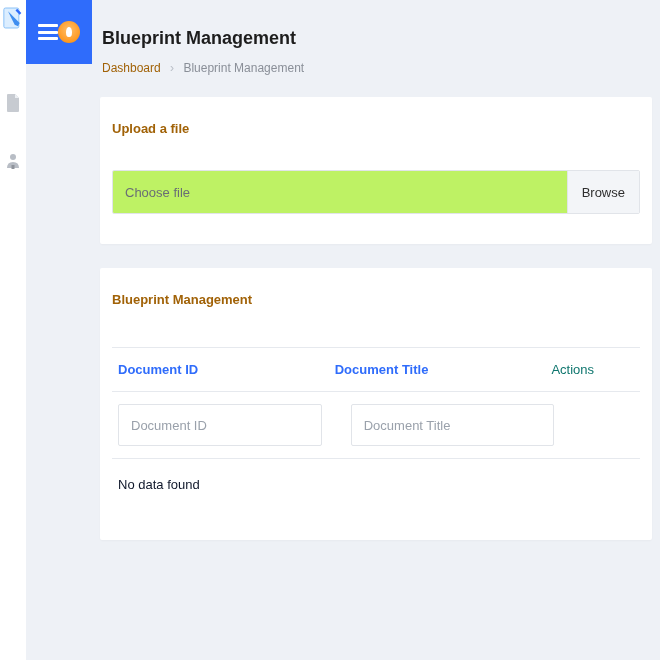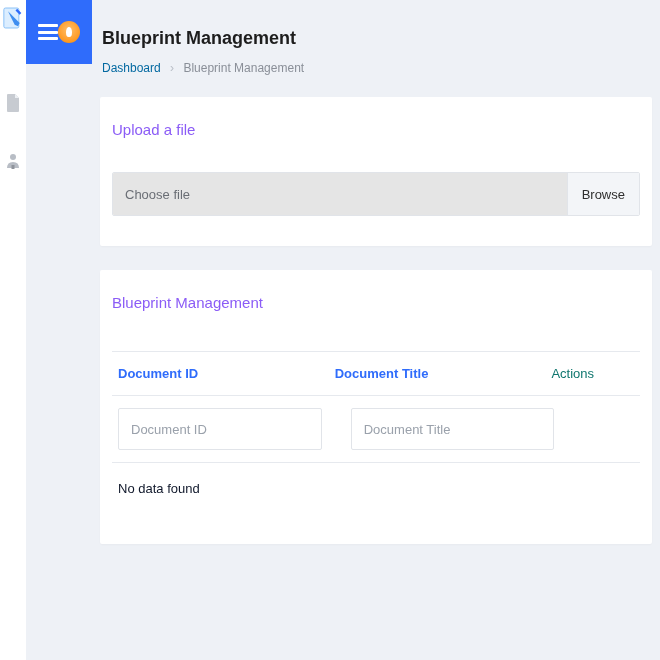--- a/index.html
+++ b/index.html
@@ -22,29 +22,29 @@
   .hamburger span { display: block; height: 3px; background: #fff; border-radius: 1px; }
   .avatar { width: 22px; height: 22px; border-radius: 50%; background: radial-gradient(circle at 50% 40%, #ffbf6b 0%, #ff9e2a 60%, #f68a00 100%); display: flex; align-items: center; justify-content: center; }
   .avatar::after { content: ""; width: 6px; height: 10px; background: #fff; border-radius: 50% 50% 45% 45%; }
   
   
   .page { flex: 1; padding: 0 0 20px 0; overflow-y: auto; }
   
   .page-heading { padding: 28px 10px 6px 10px; }
   .page-heading h1 { font-size: 18px; font-weight: 700; color: #1d1d1d; }
   .breadcrumb { padding: 6px 10px 22px 10px; font-size: 12px; color: #8a8f98; }
-  .breadcrumb a { color: #0369a1; text-decoration: none; }
+  .breadcrumb a { color: #a16207; text-decoration: none; }
   .breadcrumb .sep { margin: 0 6px; color: #b9bec7; }
   
   .card { background: #fff; margin: 0 8px 24px 8px; padding: 24px 12px 30px 12px; border-radius: 2px; box-shadow: 0 1px 2px rgba(0,0,0,0.03); }
-  .card h2 { font-size: 15px; font-weight: 400; color: #8b5cf6; margin-bottom: 34px; }
+  .card h2 { font-size: 13px; font-weight: 700; color: #a16207; margin-bottom: 34px; }
   
   
   .file-group { display: flex; width: 100%; border: 1px solid #e1e4e9; border-radius: 2px; overflow: hidden; height: 44px; }
-  .file-text { flex: 1; padding: 0 12px; display: flex; align-items: center; font-size: 13px; color: #6a6e75; background: #e5e5e5; }
+  .file-text { flex: 1; padding: 0 12px; display: flex; align-items: center; font-size: 13px; color: #6a6e75; background: #bef264; }
   .file-browse { background: #f3f5f8; border-left: 1px solid #e1e4e9; padding: 0 14px; display: flex; align-items: center; font-size: 13px; color: #2f2f2f; cursor: pointer; }
   
   
   .table-card h2 { margin-bottom: 28px; }
   .tbl { width: 100%; margin-top: 40px; }
   .tbl .thead, .tbl .filter-row, .tbl .empty-row { display: flex; align-items: center; }
   .tbl .thead { border-top: 1px solid #e6e9ee; border-bottom: 1px solid #e6e9ee; padding: 14px 6px; font-size: 13px; }
   .tbl .thead .th-link { color: #2f6cfb; font-weight: 600; cursor: pointer; }
   .tbl .thead .th-plain { color: #0f766e; font-weight: 500; }
   .col-id { flex: 0 0 42%; }

